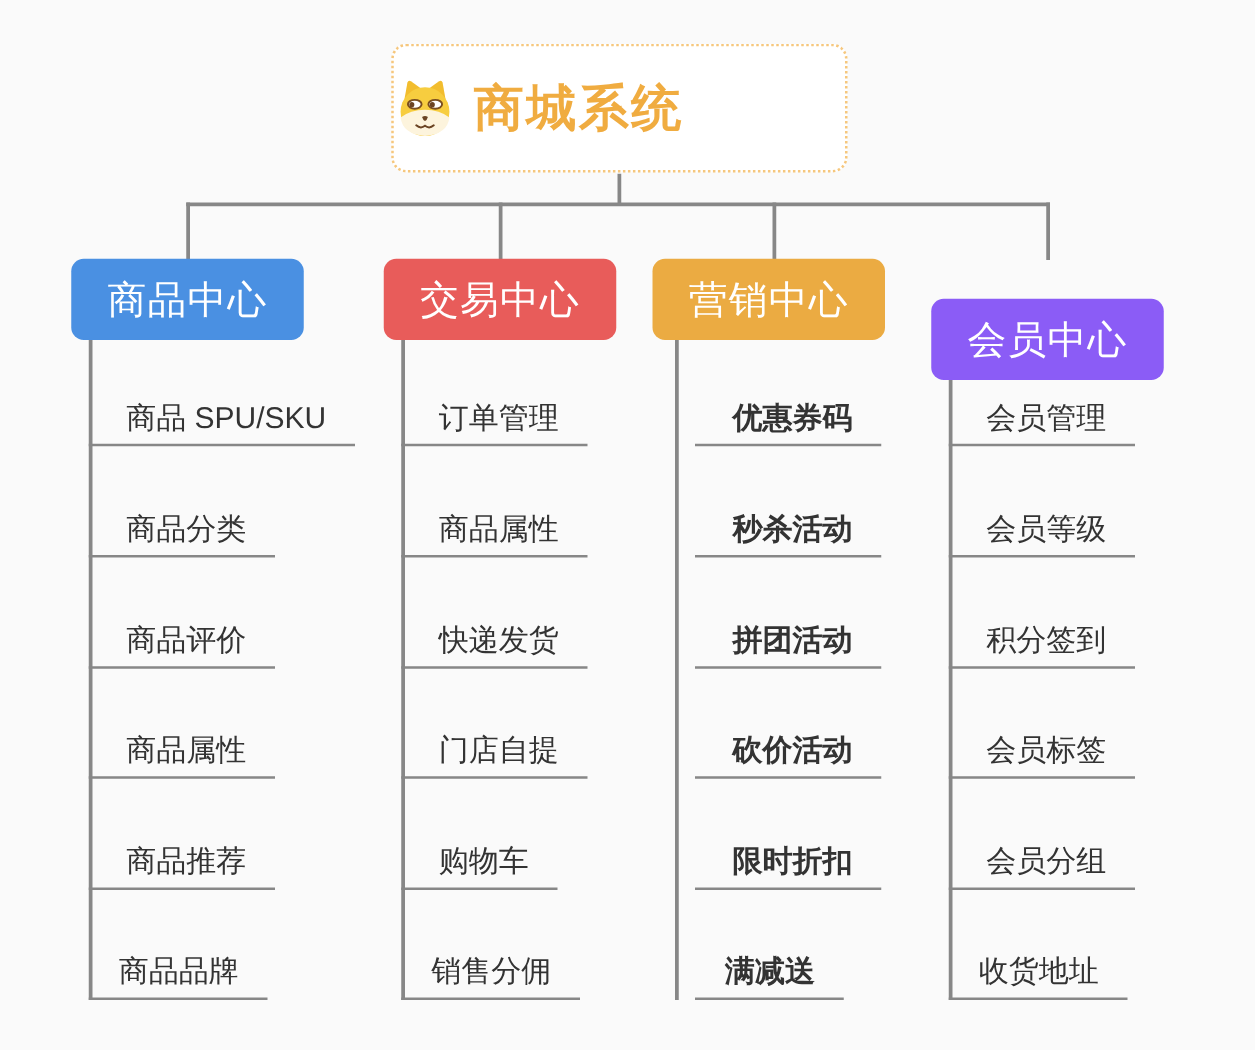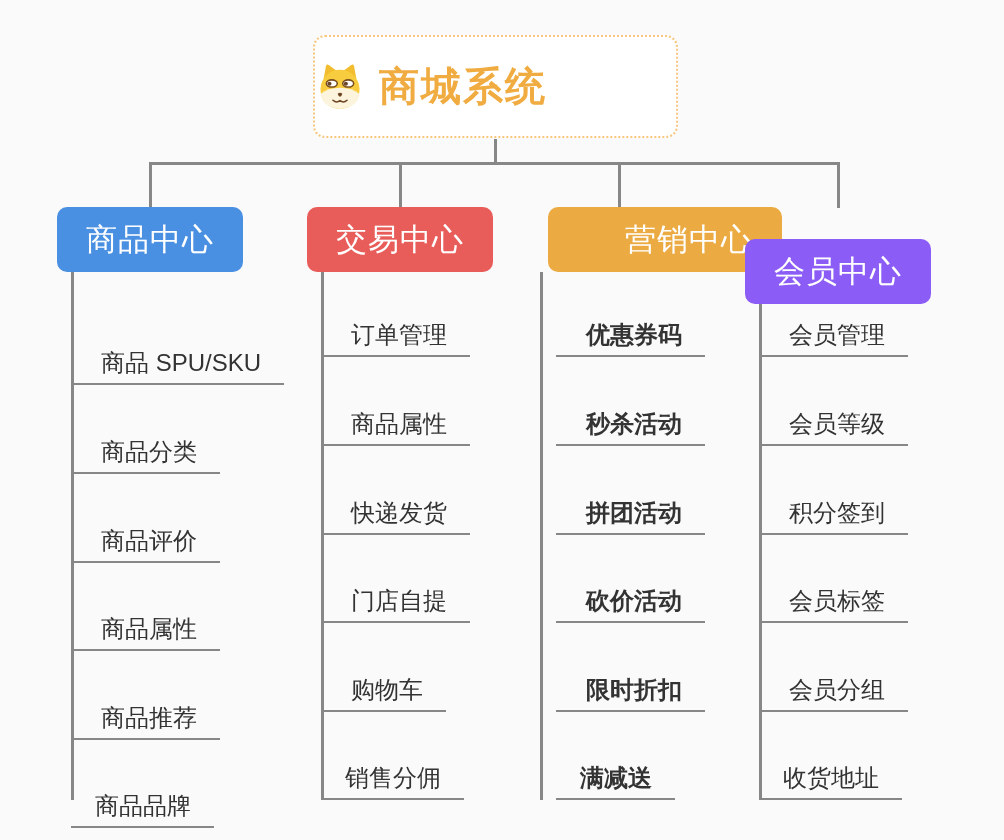--- a/index.html
+++ b/index.html
@@ -58,34 +58,34 @@
     display:flex;
     align-items:center;
     justify-content:center;
     color:#ffffff;
     font-size:31px;
     letter-spacing:1px;
     white-space:nowrap;
   }
   .branch-1{left:57px; background:#4a90e2;}
   .branch-2{left:307px;background:#e85c5a;}
-  .branch-3{left:548px;background:#ebab42;padding-left:48px;}
+  .branch-3{left:522px;background:#ebab42;}
   .branch-4{left:745px;background:#8b5cf6;margin-top:32px;}
   
   .leaf{
     position:absolute;
     display:inline-block;
     padding:0 23px 7px 30px;
     border-bottom:2px solid #878787;
     font-size:24px;
     line-height:27px;
     color:#333333;
     white-space:nowrap;
   }
-  .col-1{left:71px;margin-top:28px;}
+  .col-1{left:71px;}
   .col-2{left:321px;}
   .col-3{left:556px;font-weight:bold;}
   .col-4{left:759px;}
   .row-1{top:321px;}
   .row-2{top:410px;}
   .row-3{top:499px;}
   .row-4{top:587px;}
   .row-5{top:676px;}
   .row-6{top:764px;padding-left:24px;}
 </style>

